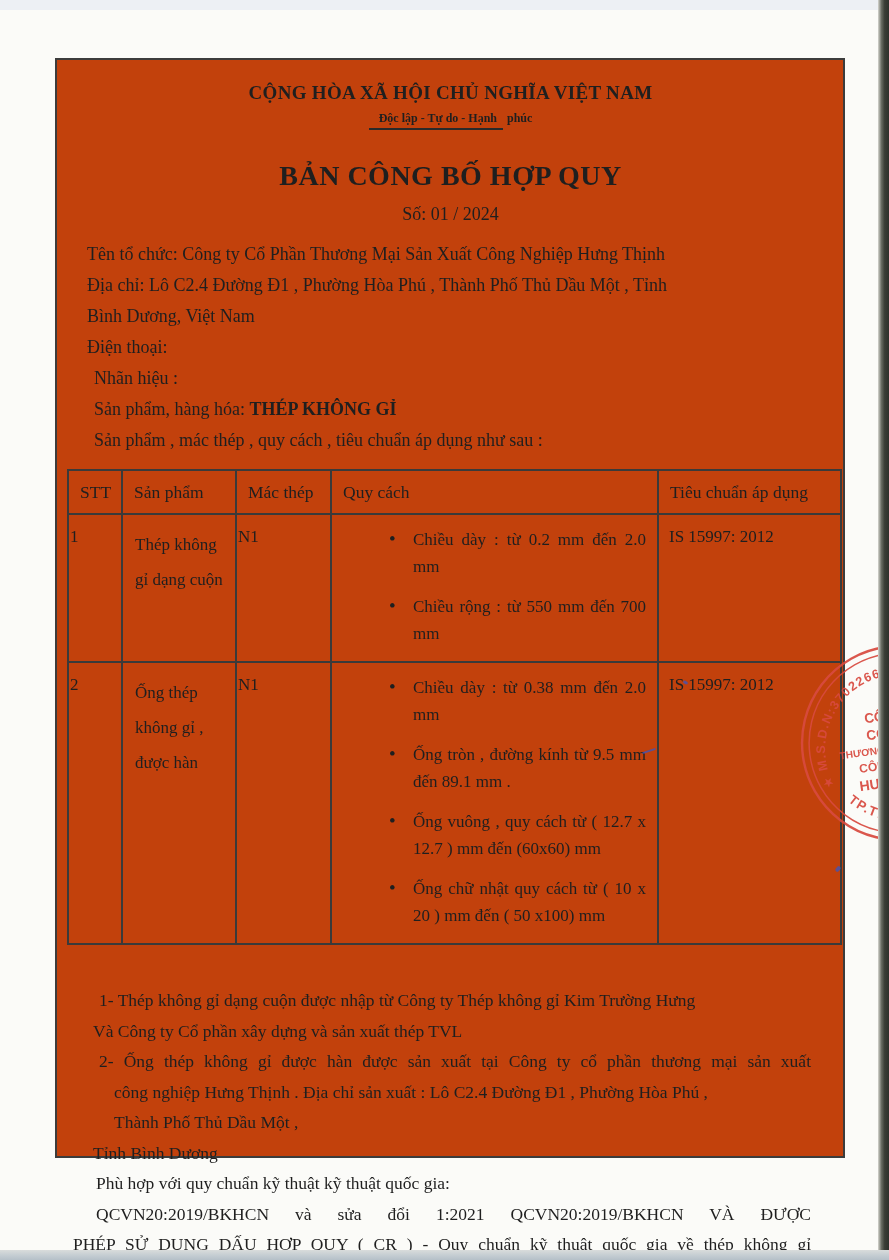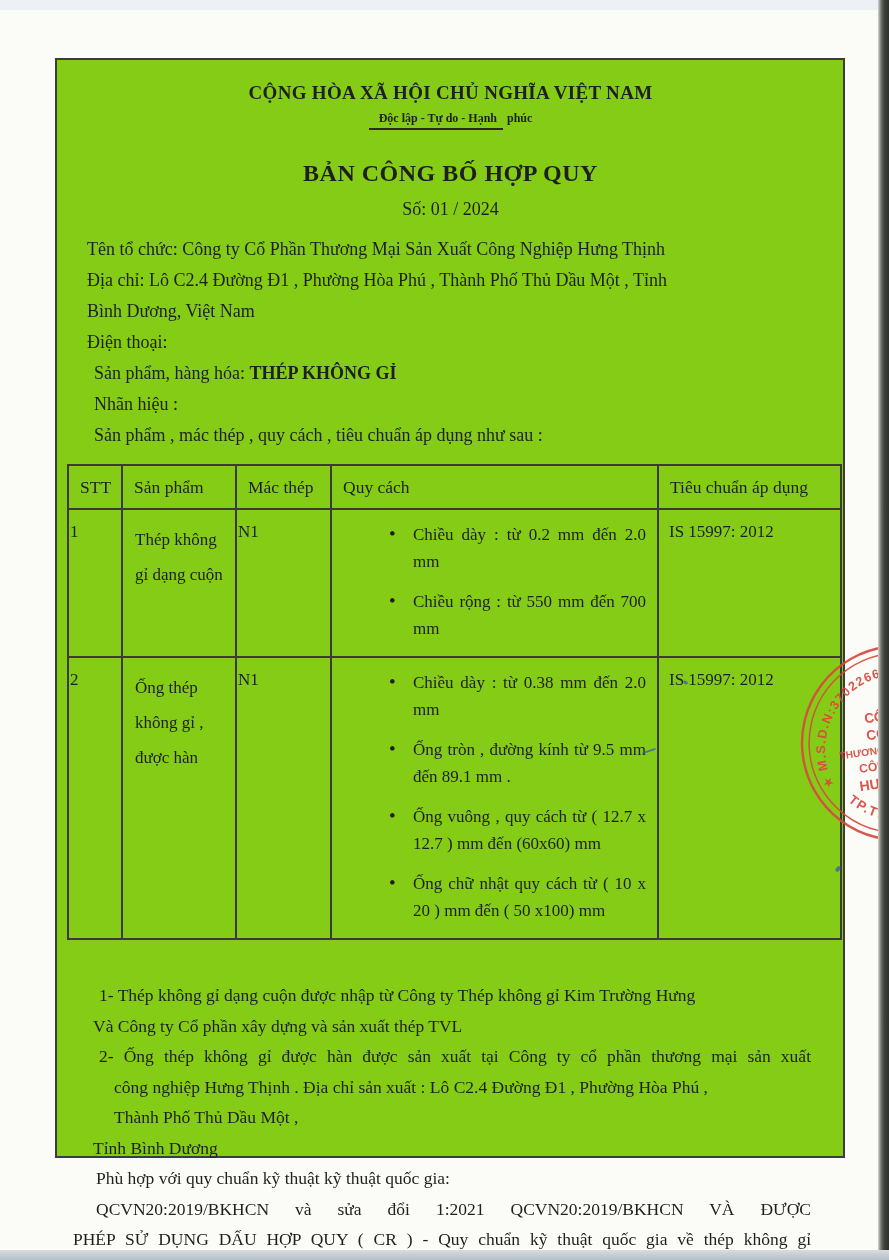--- a/index.html
+++ b/index.html
@@ -11,31 +11,31 @@
   }
   .artifact{position:absolute;pointer-events:none;}
   .band-top{left:0;top:0;width:889px;height:10px;background:#edf0f4;}
   .band-right{top:0;right:0;width:11px;height:1260px;
     background:linear-gradient(90deg,#d7d7d1 0%,#6a6e64 30%,#3a3e36 60%,#2e322b 100%);}
   .band-bottom{left:0;bottom:0;width:889px;height:10px;
     background:linear-gradient(180deg,#d9dcdb 0%,#c2cbd1 60%,#b5c0c8 100%);}
 
   .page-box{
     position:absolute;left:55px;top:58px;width:790px;height:1100px;
-    border:2px solid #3c3c3c;background:#84cc16;box-sizing:border-box;
+    border:2px solid #3c3c3c;background:#c2410c;box-sizing:border-box;
   }
   .content{position:relative;width:100%;height:100%;box-sizing:border-box;padding:18px 8px 0 9px;}
 
   .center{text-align:center;}
   .nat-title{font-weight:bold;font-size:19px;letter-spacing:.3px;margin-top:4px;}
   .motto{font-weight:bold;font-size:12px;margin-top:7px;}
   .motto .ul{border-bottom:2px solid #2a2a2a;padding:0 6px 2px 10px;display:inline-block;}
   .motto .tail{padding-left:4px;}
 
-  .doc-title{font-weight:bold;font-size:24px;letter-spacing:.5px;margin-top:30px;}
+  .doc-title{font-weight:bold;font-size:28px;letter-spacing:.5px;margin-top:30px;}
   .doc-no{font-size:18px;margin-top:12px;}
 
   .para{font-size:18px;line-height:31px;margin-left:21px;margin-right:2px;}
   .para.first{margin-top:14px;}
   .para.indent{margin-left:28px;}
   .bold{font-weight:bold;}
 
   table.spec{
     border-collapse:collapse;table-layout:fixed;
     width:773px;margin-left:1px;margin-top:13px;
@@ -85,24 +85,24 @@
       <span class="ul">Độc lập - Tự do - Hạnh</span><span class="tail">phúc</span>
     </div>
 
     <div class="center doc-title">BẢN CÔNG BỐ HỢP QUY</div>
     <div class="center doc-no">Số: 01 / 2024</div>
 
     <div class="para first">Tên tổ chức: Công ty Cổ Phần Thương Mại Sản Xuất Công Nghiệp Hưng Thịnh</div>
     <div class="para">Địa chỉ: Lô C2.4 Đường Đ1 , Phường Hòa Phú , Thành Phố Thủ Dầu Một , Tỉnh</div>
     <div class="para">Bình Dương, Việt Nam</div>
     <div class="para">Điện thoại:</div>
+    <div class="para indent">Nhãn hiệu :</div>
     <div class="para indent">
       <span>Sản phẩm, hàng hóa: </span><span class="bold">THÉP KHÔNG GỈ</span>
     </div>
-    <div class="para indent">Nhãn hiệu :</div>
     <div class="para indent">Sản phẩm , mác thép , quy cách , tiêu chuẩn áp dụng như sau :</div>
 
     <table class="spec">
       <thead>
         <tr>
           <th class="c-stt">STT</th>
           <th class="c-sp">Sản phẩm</th>
           <th class="c-mac">Mác thép</th>
           <th class="c-quy">Quy cách</th>
           <th class="c-tc">Tiêu chuẩn áp dụng</th>

